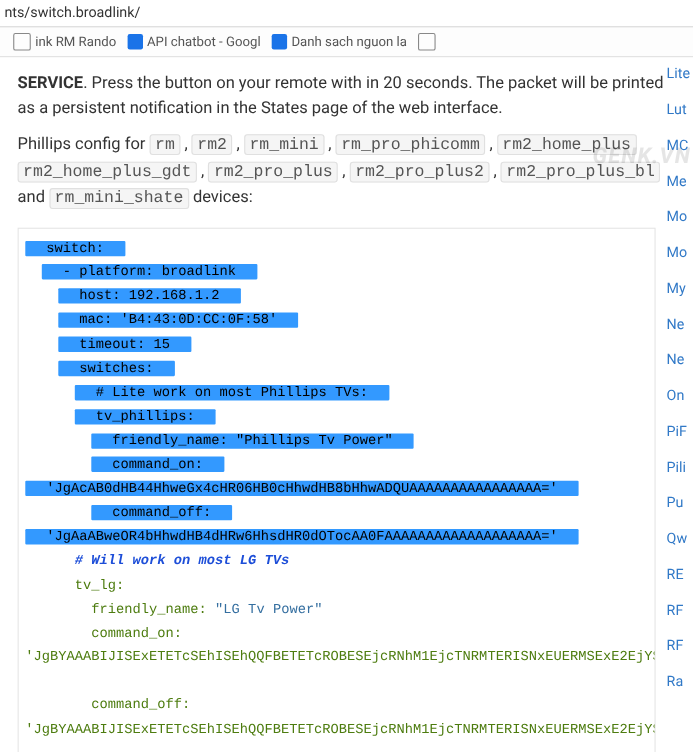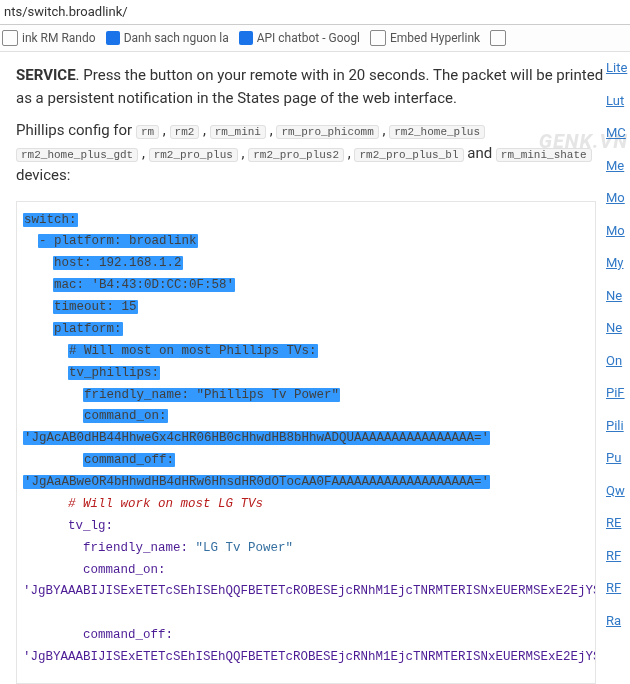--- a/index.html
+++ b/index.html
@@ -31,21 +31,21 @@
     padding-left: 4px;
     overflow: hidden;
     white-space: nowrap;
   }
   .bookmarks {
     height: 26px;
     line-height: 26px;
     display: flex;
     align-items: center;
     gap: 10px;
-    padding-left: 2px;
+    padding-left: 12px;
     font-size: 12px;
     color: #555;
     border-bottom: 1px solid #e0e0e0;
     overflow: hidden;
     white-space: nowrap;
     background: #fdfdfd;
   }
   .bm {
     display: flex;
     align-items: center;
@@ -65,21 +65,21 @@
   .content {
     position: relative;
     padding: 8px 10px 0 16px;
     font-size: 15px;
     line-height: 1.5;
   }
   .para { margin: 4px 0 10px 0; }
   .bold { font-weight: 700; }
   .inline-code {
     font-family: Consolas, "Courier New", monospace;
-    font-size: 11px;
+    font-size: 15px;
     background: #f5f5f5;
     border: 1px solid #e0e0e0;
     border-radius: 3px;
     padding: 0 4px;
     color: #555;
   }
   .codeblock {
     margin-top: 14px;
     border: 1px solid #e5e5e5;
     background: #fff;
@@ -88,36 +88,36 @@
     padding: 8px 4px 14px 6px;
     width: 568px;
     overflow: hidden;
     white-space: pre;
     line-height: 1.75;
   }
   .codeblock span { display:inline; }
   
   .sel {
     background: #3399ff;
-    color: #404040;
+    color: #000000;
     border-radius: 1px;
-    padding: 0 1px;
-  }
-  .key    { color:#4c1d95; }   
-  .com    { color:#b91c1c; font-style: italic; }
+    padding: 0 19px;
+  }
+  .key    { color:#4d7c0f; }   
+  .com    { color:#1d4ed8; font-style: italic; font-weight: bold; }
   .sidebar {
     position: absolute;
     right: 0;
     top: 52px;
     width: 24px;
     font-size: 13px;
     color: #3179c7;
     line-height: 2.5;
   }
-  .sidebar div { overflow:hidden; white-space:nowrap; cursor:pointer;text-decoration:underline; }
+  .sidebar div { overflow:hidden; white-space:nowrap; cursor:pointer; }
   .watermark {
     position: absolute;
     right: 2px;
     top: 74px;
     font-size: 20px;
     font-weight: 800;
     font-style: italic;
     color: rgba(0,0,0,0.10);
     letter-spacing: 1px;
     pointer-events: none;
@@ -131,29 +131,25 @@
     <span>nts/switch.broadlink/</span>
   </div>
 
   <div class="bookmarks" id="bmbar">
       <div class="bm">
         <span class="favicon fav-page"></span>
         <span>ink RM Rando</span>
       </div>
       <div class="bm">
         <span class="favicon fav-gdoc"></span>
+        <span>API chatbot - Googl</span>
+      </div>
+      <div class="bm">
+        <span class="favicon fav-gdoc"></span>
         <span>Danh sach nguon la</span>
-      </div>
-      <div class="bm">
-        <span class="favicon fav-gdoc"></span>
-        <span>API chatbot - Googl</span>
-      </div>
-      <div class="bm">
-        <span class="favicon fav-page"></span>
-        <span>Embed Hyperlink</span>
       </div>
       <div class="bm">
         <span class="favicon fav-page"></span>
       </div>
     </div>
 
   <div class="content">
     <div class="watermark">GENK.VN</div>
 
     <p class="para">
@@ -163,22 +159,22 @@
     <p class="para">
       <span>Phillips config for </span><span id="ic1"><code class="inline-code">rm</code> , <code class="inline-code">rm2</code> , <code class="inline-code">rm_mini</code> , <code class="inline-code">rm_pro_phicomm</code> , <code class="inline-code">rm2_home_plus</code></span><br>
       <span id="ic2"><code class="inline-code">rm2_home_plus_gdt</code> , <code class="inline-code">rm2_pro_plus</code> , <code class="inline-code">rm2_pro_plus2</code> , <code class="inline-code">rm2_pro_plus_bl</code></span><span> and </span><span id="ic3"><code class="inline-code">rm_mini_shate</code></span><span> devices:</span>
     </p>
 
     <div class="codeblock" id="codeblock"><span class="sel">switch:</span>
   <span class="sel">- platform: broadlink</span>
     <span class="sel">host: 192.168.1.2</span>
     <span class="sel">mac: 'B4:43:0D:CC:0F:58'</span>
     <span class="sel">timeout: 15</span>
-    <span class="sel">platform:</span>
-      <span class="sel"># Will most on most Phillips TVs:</span>
+    <span class="sel">switches:</span>
+      <span class="sel"># Lite work on most Phillips TVs:</span>
       <span class="sel">tv_phillips:</span>
         <span class="sel">friendly_name: "Phillips Tv Power"</span>
         <span class="sel">command_on:</span>
 <span class="sel">'JgAcAB0dHB44HhweGx4cHR06HB0cHhwdHB8bHhwADQUAAAAAAAAAAAAAAAA='</span>
         <span class="sel">command_off:</span>
 <span class="sel">'JgAaABweOR4bHhwdHB4dHRw6HhsdHR0dOTocAA0FAAAAAAAAAAAAAAAAAAA='</span>
       <span class="com"># Will work on most LG TVs</span>
       <span class="key">tv_lg:</span>
         <span class="key">friendly_name:</span> <span style="color:#356fa0">"LG Tv Power"</span>
         <span class="key">command_on:</span>

